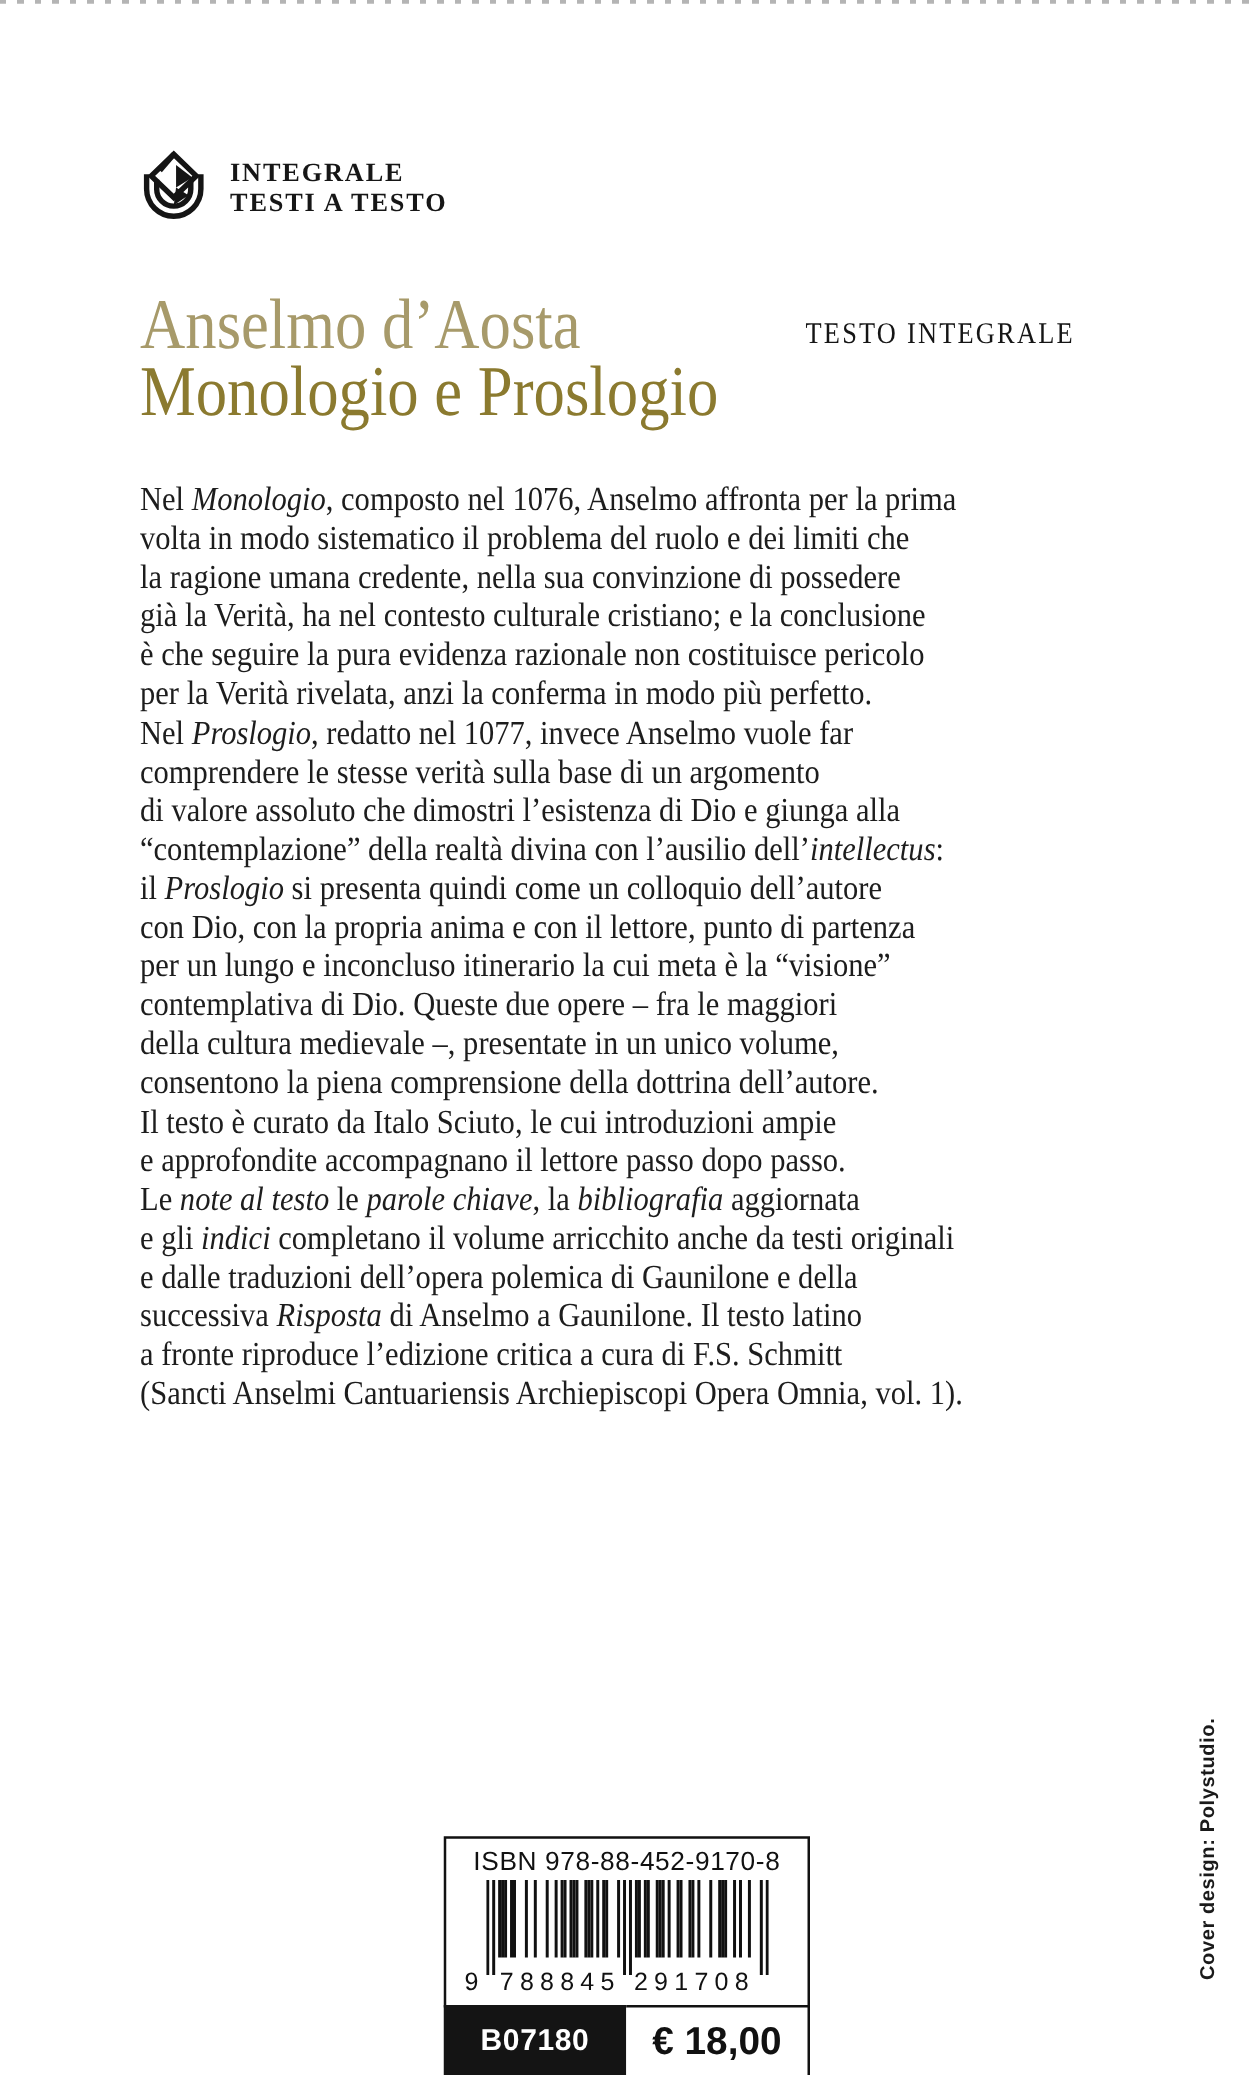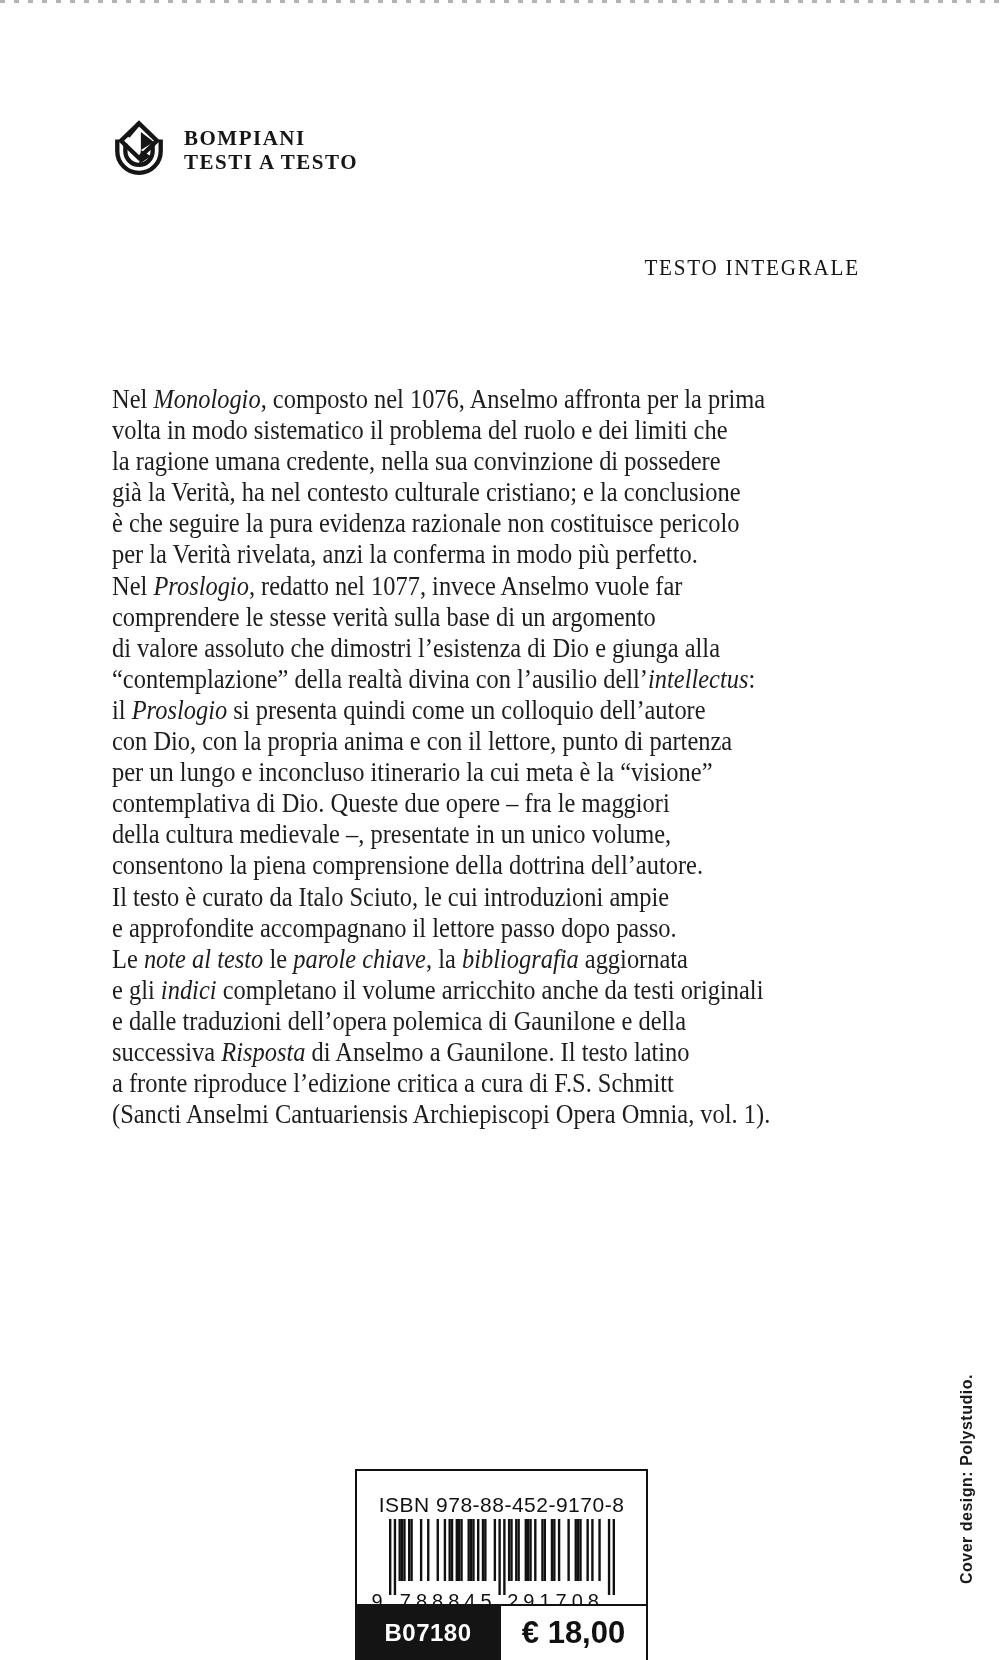--- a/index.html
+++ b/index.html
@@ -40,21 +40,21 @@
   }
   .description .line{white-space:nowrap;}
   .description em{font-style:italic;}
   
   .isbn-box{
     position:absolute;left:355px;top:1469px;width:293px;height:137px;
     background:#fff;border:2px solid #111;box-sizing:border-box;
     font-family:"Liberation Sans", sans-serif;
   }
   .isbn-label{
-    margin-top:22px;text-align:center;color:#111;
+    margin-top:7px;text-align:center;color:#111;
     font-size:21px;letter-spacing:.5px;white-space:nowrap;
   }
   .barcode-wrap{position:relative;width:226px;margin:2px auto 0;height:96px;}
   .barcode-wrap svg{position:absolute;left:0;top:0;}
   .ean-digits{
     position:absolute;left:0;bottom:2px;width:100%;height:20px;
     color:#111;font-size:20px;font-weight:400;
   }
   .ean-digits .d-first{position:absolute;left:-17px;bottom:0;}
   .ean-digits .d-g1{position:absolute;left:5%;width:42%;bottom:0;text-align:right;letter-spacing:5px;}
@@ -96,25 +96,29 @@
         <path d="M28,40 L28,52 A22,22 0 0 0 72,52 L72,40"></path>
         <path d="M50,7 L79,35 L50,63 L21,35 Z"></path>
         <path d="M50,7 L32,28"></path>
       </g>
       <g fill="#151515" stroke="none">
         <path d="M53,21 L74,37 L53,50 Z"></path>
         <path d="M53,50 L69,60 L50,73 Z"></path>
       </g>
     </svg>
     <div class="brand-text">
-      <div>BOMPIANI</div>
+      <div>INTEGRALE</div>
       <div>TESTI A TESTO</div>
     </div>
   </div>
 
+  <div class="titles">
+    <h1 class="title-line author" style="color: rgb(167, 154, 106);">Anselmo d’Aosta</h1>
+    <h1 class="title-line worktitle" style="color: rgb(139, 122, 47);">Monologio e Proslogio</h1>
+  </div>
 
   <div class="edition">TESTO INTEGRALE</div>
 
   <div class="description">
       <div class="line"><span>Nel </span><em>Monologio</em><span>, composto nel 1076, Anselmo affronta per la prima</span></div>
       <div class="line"><span>volta in modo sistematico il problema del ruolo e dei limiti che</span></div>
       <div class="line"><span>la ragione umana credente, nella sua convinzione di possedere</span></div>
       <div class="line"><span>già la Verità, ha nel contesto culturale cristiano; e la conclusione</span></div>
       <div class="line"><span>è che seguire la pura evidenza razionale non costituisce pericolo</span></div>
       <div class="line"><span>per la Verità rivelata, anzi la conferma in modo più perfetto.</span></div>

